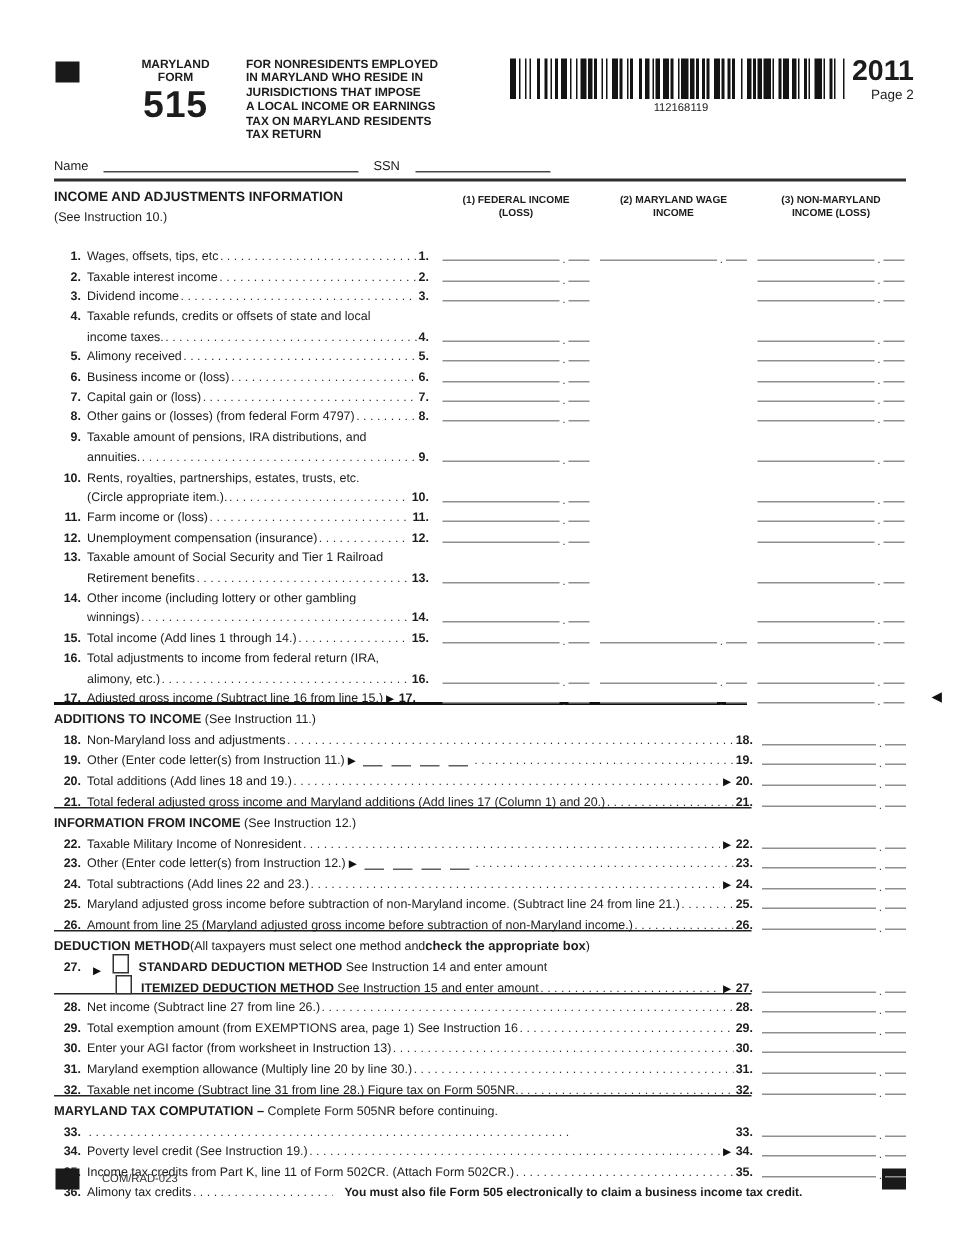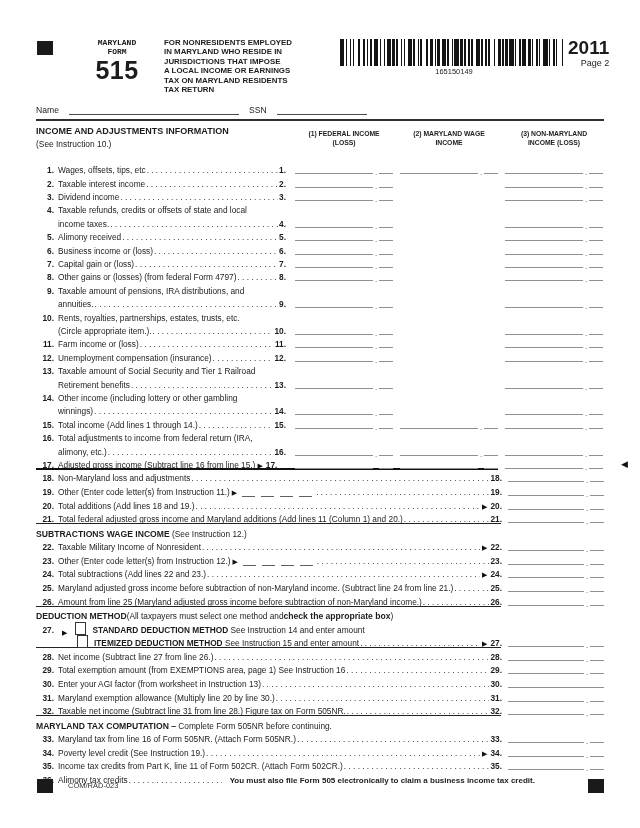--- a/index.html
+++ b/index.html
@@ -2,21 +2,21 @@
 <html><head>
 <meta charset="utf-8">
 <style>
   html,body{margin:0;padding:0;background:#e8e8e8;}
   .page{width:640px;height:828px;position:relative;background:#ffffff;
         font-family:"Liberation Sans",sans-serif;color:#1c1c1c;overflow:hidden;margin:0 auto;}
   .sq{position:absolute;width:16px;height:14px;background:#1a1a1a;}
   
   .hdr{display:flex;align-items:flex-start;margin:38px 36px 0 36px;}
   .formid{margin-left:46px;width:70px;text-align:center;flex:none;}
-  .formid .fl{font-size:8px;font-weight:bold;line-height:1.15;font-family:Liberation Mono, monospace;}
+  .formid .fl{font-size:8px;font-weight:bold;line-height:1.15;}
   .formid .fn{font-size:25px;font-weight:bold;line-height:1.0;margin-top:2px;letter-spacing:.5px;}
   .desc{margin-left:12px;width:160px;font-size:7.9px;font-weight:bold;line-height:1.2;flex:none;white-space:pre-line;}
   .bc{margin-left:16px;width:228px;flex:none;padding-top:1px;}
   .bars{display:flex;height:27px;}
   .bars div{flex:none;}
   .bnum{text-align:center;font-size:7.5px;margin-top:1px;color:#222;}
   .yr{margin-left:auto;text-align:right;flex:none;}
   .yr .y{font-size:19px;font-weight:bold;line-height:1;}
   .yr .p{font-size:9px;margin-top:1px;}
   
@@ -180,21 +180,21 @@
           <div style="width: 4.26px; background: rgb(20, 20, 20);"></div>
           <div style="width: 1.42px; background: transparent;"></div>
           <div style="width: 1.42px; background: rgb(20, 20, 20);"></div>
           <div style="width: 2.84px; background: transparent;"></div>
           <div style="width: 1.42px; background: rgb(20, 20, 20);"></div>
           <div style="width: 1.42px; background: transparent;"></div>
           <div style="width: 1.42px; background: rgb(20, 20, 20);"></div>
           <div style="width: 4.26px; background: transparent;"></div>
           <div style="width: 1.42px; background: rgb(20, 20, 20);"></div>
         </div>
-      <div class="bnum">165150149</div>
+      <div class="bnum">112168119</div>
     </div>
     <div class="yr">
       <div class="y">2011</div>
       <div class="p">Page 2</div>
     </div>
   </div>
 
   <div class="nmrow">
     <span>Name</span>
     <span class="uline nline"></span>
@@ -611,20 +611,24 @@
           <span class="ace"></span>
         </span>
         <span class="ac">
           <span class="al"></span>
           <span class="adot">.</span>
           <span class="ace"></span>
         </span>
         <span class="mk17">◀</span>
       </div>
       <div class="rl2"></div>
+      <div class="sect">
+        <b>ADDITIONS TO INCOME</b>
+        <span>&nbsp;(See Instruction 11.)</span>
+      </div>
       <div class="rowS">
         <span class="lnum">18.</span>
         <span class="stext">Non-Maryland loss and adjustments</span>
         <span class="dts"> .  .  .  .  .  .  .  .  .  .  .  .  .  .  .  .  .  .  .  .  .  .  .  .  .  .  .  .  .  .  .  .  .  .  .  .  .  .  .  .  .  .  .  .  .  .  .  .  .  .  .  .  .  .  .  .  .  .  .  .  .  .  .  .  .  .  .  .  .  . </span>
         <span class="rnum">18.</span>
         <span class="sa">
           <span class="al"></span>
           <span class="adot">.</span>
           <span class="ace"></span>
         </span>
@@ -652,32 +656,32 @@
         <span class="arr">▶</span>
         <span class="rnum">20.</span>
         <span class="sa">
           <span class="al"></span>
           <span class="adot">.</span>
           <span class="ace"></span>
         </span>
       </div>
       <div class="rowS">
         <span class="lnum">21.</span>
-        <span class="stext">Total federal adjusted gross income and Maryland additions (Add lines 11 (Column 1) and 20.)</span>
+        <span class="stext">Total federal adjusted gross income and Maryland additions (Add lines 17 (Column 1) and 20.)</span>
         <span class="dts"> .  .  .  .  .  .  .  .  .  .  .  .  .  .  .  .  .  .  .  .  .  .  .  .  .  .  .  .  .  .  .  .  .  .  .  .  .  .  .  .  .  .  .  .  .  .  .  .  .  .  .  .  .  .  .  .  .  .  .  .  .  .  .  .  .  .  .  .  .  . </span>
         <span class="rnum">21.</span>
         <span class="sa">
           <span class="al"></span>
           <span class="adot">.</span>
           <span class="ace"></span>
         </span>
       </div>
       <div class="rl"></div>
       <div class="sect">
-        <b>SUBTRACTIONS WAGE INCOME</b>
+        <b>INFORMATION FROM INCOME</b>
         <span>&nbsp;(See Instruction 12.)</span>
       </div>
       <div class="rowS">
         <span class="lnum">22.</span>
         <span class="stext">Taxable Military Income of Nonresident</span>
         <span class="dts"> .  .  .  .  .  .  .  .  .  .  .  .  .  .  .  .  .  .  .  .  .  .  .  .  .  .  .  .  .  .  .  .  .  .  .  .  .  .  .  .  .  .  .  .  .  .  .  .  .  .  .  .  .  .  .  .  .  .  .  .  .  .  .  .  .  .  .  .  .  . </span>
         <span class="arr">▶</span>
         <span class="rnum">22.</span>
         <span class="sa">
           <span class="al"></span>
@@ -818,21 +822,20 @@
           <span class="ace"></span>
         </span>
       </div>
       <div class="rl"></div>
       <div class="sect">
         <b>MARYLAND TAX COMPUTATION –</b>
         <span>&nbsp;Complete Form 505NR before continuing.</span>
       </div>
       <div class="rowS">
         <span class="lnum">33.</span>
-        <span class="stext">Maryland tax from line 16 of Form 505NR. (Attach Form 505NR.)</span>
         <span class="dts"> .  .  .  .  .  .  .  .  .  .  .  .  .  .  .  .  .  .  .  .  .  .  .  .  .  .  .  .  .  .  .  .  .  .  .  .  .  .  .  .  .  .  .  .  .  .  .  .  .  .  .  .  .  .  .  .  .  .  .  .  .  .  .  .  .  .  .  .  .  . </span>
         <span class="rnum">33.</span>
         <span class="sa">
           <span class="al"></span>
           <span class="adot">.</span>
           <span class="ace"></span>
         </span>
       </div>
       <div class="rowS">
         <span class="lnum">34.</span>

